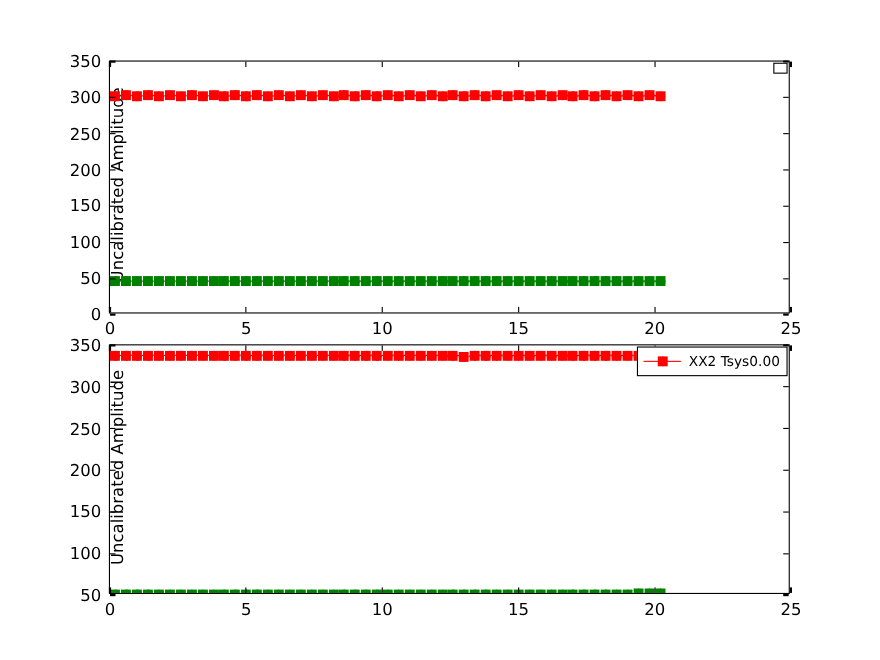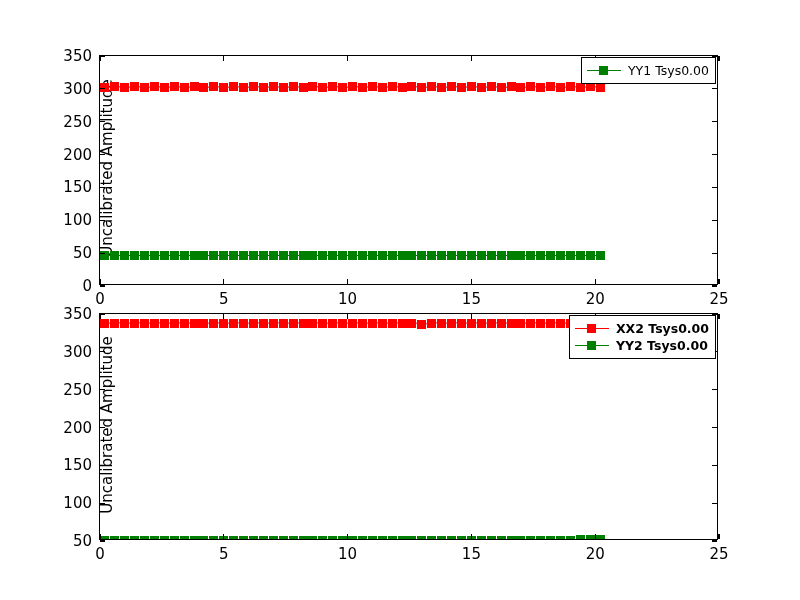--- a/index.html
+++ b/index.html
@@ -164,21 +164,21 @@
     position: absolute;
     background: inherit;
   }
   .legend-sample .lsmark::before { left: 4px; top: 0;   width: 1.4px; height: 9px; }
   .legend-sample .lsmark::after  { left: 0;   top: 4px; width: 9px;  height: 1.4px; }
   .legend-label {
     font-size: 12.5px;
     color: #000;
   }
   #legend-top    { right: 1px; top: 1px; }
-  #legend-bottom { right: 1px; top: 1px; font-weight: bold; }
+  #legend-bottom { right: 1px; top: 1px; }
 </style>
 </head>
 <body>
 
 <div id="figure">
 
 
   <div class="axes" id="axes-top">
     <div class="ylabel" id="ylabel-top">Uncalibrated Amplitude</div>
     <div class="plot-clip" id="plot-top">
@@ -428,27 +428,20 @@
         <div class="ticklabel x" style="left: 371.4px;">15</div>
         <div class="tick x-bottom" style="left: 494.6px;"></div>
         <div class="tick x-top" style="left: 494.6px;"></div>
         <div class="ticklabel x" style="left: 495.2px;">20</div>
         <div class="tick x-bottom" style="left: 618.4px;"></div>
         <div class="tick x-top" style="left: 618.4px;"></div>
         <div class="ticklabel x" style="left: 619px;">25</div>
       </div>
 
     <div class="legend" id="legend-top">
-      <div class="legend-row">
-        <span class="legend-sample">
-          <span class="lsline" style="background:#008000"></span>
-          <span class="lsmark" style="background:#008000"></span>
-        </span>
-        <span class="legend-label">YY1 Tsys0.00</span>
-      </div>
     </div>
   </div>
 
   <div class="axes" id="axes-bottom">
     <div class="ylabel" id="ylabel-bottom">Uncalibrated Amplitude</div>
     <div class="plot-clip" id="plot-bottom">
         <div style="position: absolute; inset: 0px;">
           <div class="series-line" style="background: rgb(255, 0, 0); left: 4.952px; top: 9.13667px; width: 9.93286px; transform: rotate(-4.36892deg); transform-origin: 0px 50%;"></div>
           <div class="series-line" style="background: rgb(255, 0, 0); left: 14.856px; top: 8.38px; width: 9.93286px; transform: rotate(4.36892deg); transform-origin: 0px 50%;"></div>
           <div class="series-line" style="background: rgb(255, 0, 0); left: 24.76px; top: 9.13667px; width: 9.93286px; transform: rotate(-4.36892deg); transform-origin: 0px 50%;"></div>
@@ -651,23 +644,16 @@
       </div>
 
     <div class="legend" id="legend-bottom">
       <div class="legend-row">
         <span class="legend-sample">
           <span class="lsline" style="background:#ff0000"></span>
           <span class="lsmark" style="background:#ff0000"></span>
         </span>
         <span class="legend-label">XX2 Tsys0.00</span>
       </div>
-      <div class="legend-row">
-        <span class="legend-sample">
-          <span class="lsline" style="background:#008000"></span>
-          <span class="lsmark" style="background:#008000"></span>
-        </span>
-        <span class="legend-label">YY2 Tsys0.00</span>
-      </div>
     </div>
   </div>
 
 </div>
 
 </body></html>

